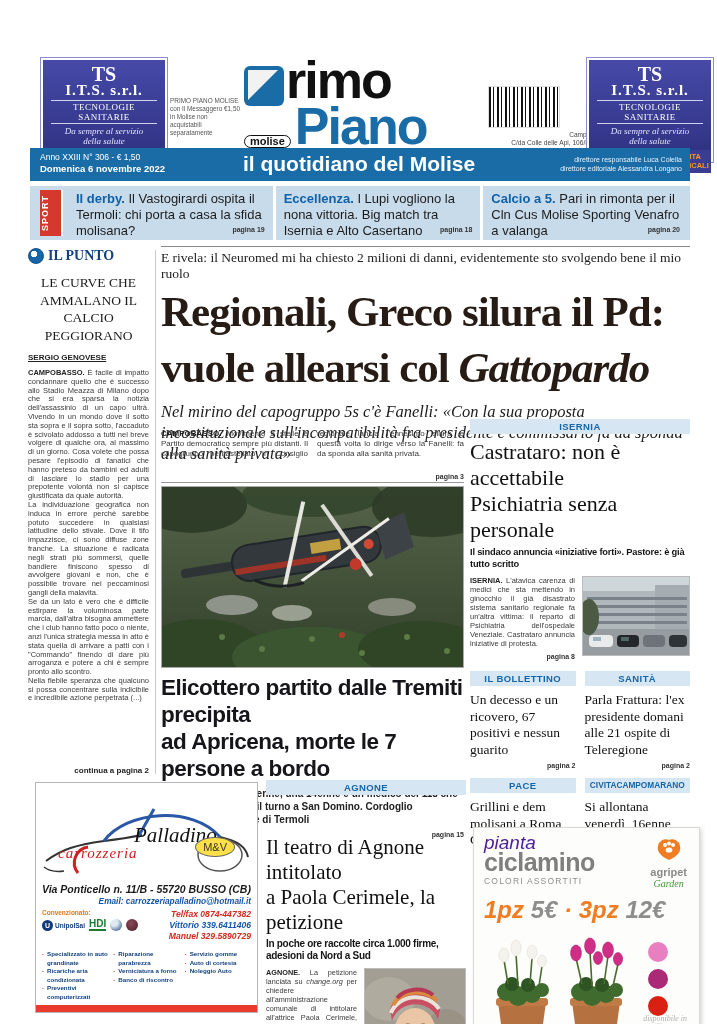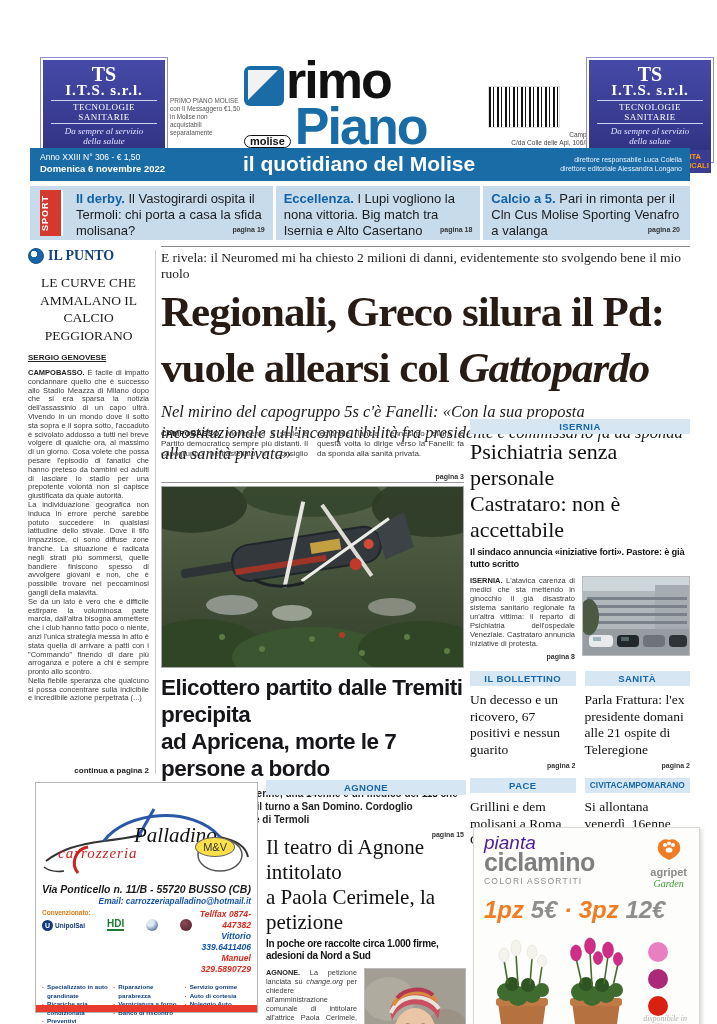--- a/index.html
+++ b/index.html
@@ -102,21 +102,21 @@
   .carr-car{position:relative;height:92px;}
   .carr-brand-red{position:absolute;left:16px;top:56px;font-family:"Liberation Serif",serif;font-style:italic;font-size:15px;color:#cc2020;letter-spacing:1px;}
   .carr-brand-name{position:absolute;left:92px;top:34px;font-family:"Liberation Serif",serif;font-style:italic;font-size:21px;color:#111;}
   .carr-snc{position:absolute;left:158px;top:58px;font-size:5px;font-weight:bold;color:#cc2020;}
   .carr-mv{position:absolute;right:16px;top:48px;border:1.5px solid #666;border-radius:50%;padding:3px 7px;font-size:11px;color:#333;background:#fde047;}
   .carr-address{font-size:10.5px;font-weight:bold;font-style:italic;color:#1a1a1a;text-align:center;margin-top:2px;}
   .carr-email{text-align:right;font-size:8.3px;font-weight:bold;font-style:italic;color:#1455a8;margin-top:1px;}
   .carr-mid{display:flex;margin-top:3px;}
   .carr-conv{flex:1;}
   .conv-label{font-size:6.5px;font-weight:bold;color:#e07818;}
-  .partners{display:flex;align-items:center;gap:22px;margin-top:3px;}
+  .partners{display:flex;align-items:center;gap:4px;margin-top:3px;}
   .p-unipol{display:flex;align-items:center;gap:2px;font-size:6.5px;font-weight:bold;color:#123a7a;}
   .p-unipol .disc{width:11px;height:11px;border-radius:50%;background:#123a7a;color:#fff;font-size:7px;line-height:11px;text-align:center;}
   .p-hdi{font-size:10px;font-weight:bold;color:#1c7a34;border-bottom:2px solid #1c7a34;line-height:10px;}
   .p-globe{width:12px;height:12px;border-radius:50%;background:radial-gradient(circle at 35% 30%,#dfe9f2 0 30%,#6b87a8 70%,#3c5a7d);}
   .p-round{width:12px;height:12px;border-radius:50%;background:radial-gradient(circle at 40% 35%,#8a4a55,#4a1f2b);}
   .carr-phones{text-align:right;font-size:8.6px;line-height:11px;font-weight:bold;font-style:italic;}
   .ph-red{color:#d42b1f;}
   .ph-blue{color:#1455a8;}
   .services{display:flex;gap:5px;margin-top:8px;}
   .svc-col{flex:1;font-size:6.2px;line-height:8.6px;font-weight:bold;color:#10407e;}
@@ -320,22 +320,22 @@
       <div>Elicottero partito dalle Tremiti precipita</div>
       <div>ad Apricena, morte le 7 persone a bordo</div>
     </div>
     <div class="heli-sub">Tra le vittime una 13enne, una 14enne e un medico del 118 che aveva appena finito il turno a San Domino. Cordoglio dell'amministrazione di Termoli</div>
     <span class="pag">pagina 15</span>
   </div>
 
   <div class="abs" style="left:470px;top:419px;width:220px;">
     <div class="tag">ISERNIA</div>
     <div class="rc-headline">
+      <div>Castrataro: non è accettabile</div>
       <div>Psichiatria senza personale</div>
-      <div>Castrataro: non è accettabile</div>
     </div>
     <div class="rc-sub">Il sindaco annuncia «iniziative forti». Pastore: è già tutto scritto</div>
     <div class="rc-row">
       <div class="rc-body">
         <span class="lead">ISERNIA.</span><span> L'atavica carenza di medici che sta mettendo in ginocchio il già disastrato sistema sanitario regionale fa un'altra vittima: il reparto di Psichiatria dell'ospedale Veneziale. Castrataro annuncia iniziative di protesta.</span>
         <span class="pag">pagina 8</span>
       </div>
       <svg class="rc-photo" width="106" height="78" viewBox="0 0 106 78">
         <rect width="106" height="78" fill="#cfd6da"></rect>
         <rect x="0" y="14" width="106" height="38" fill="#b1b8bc"></rect>

